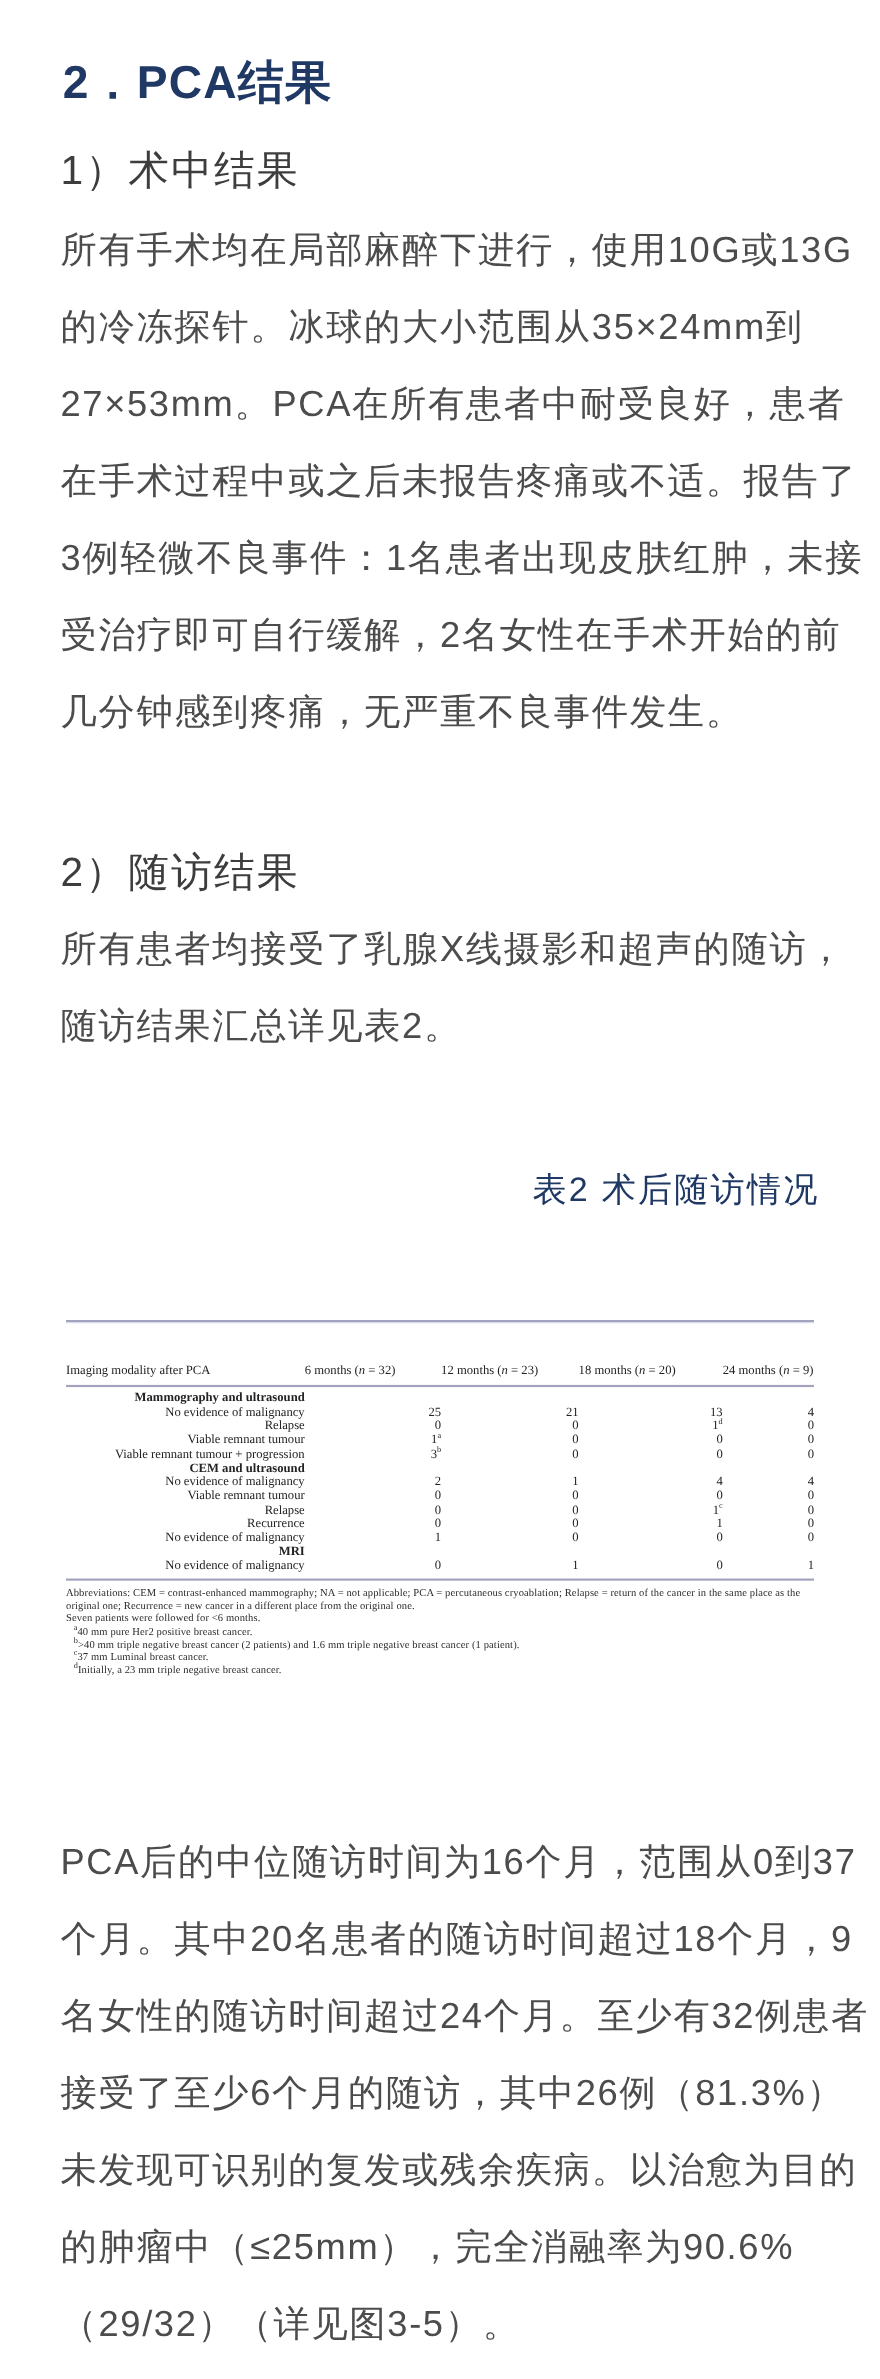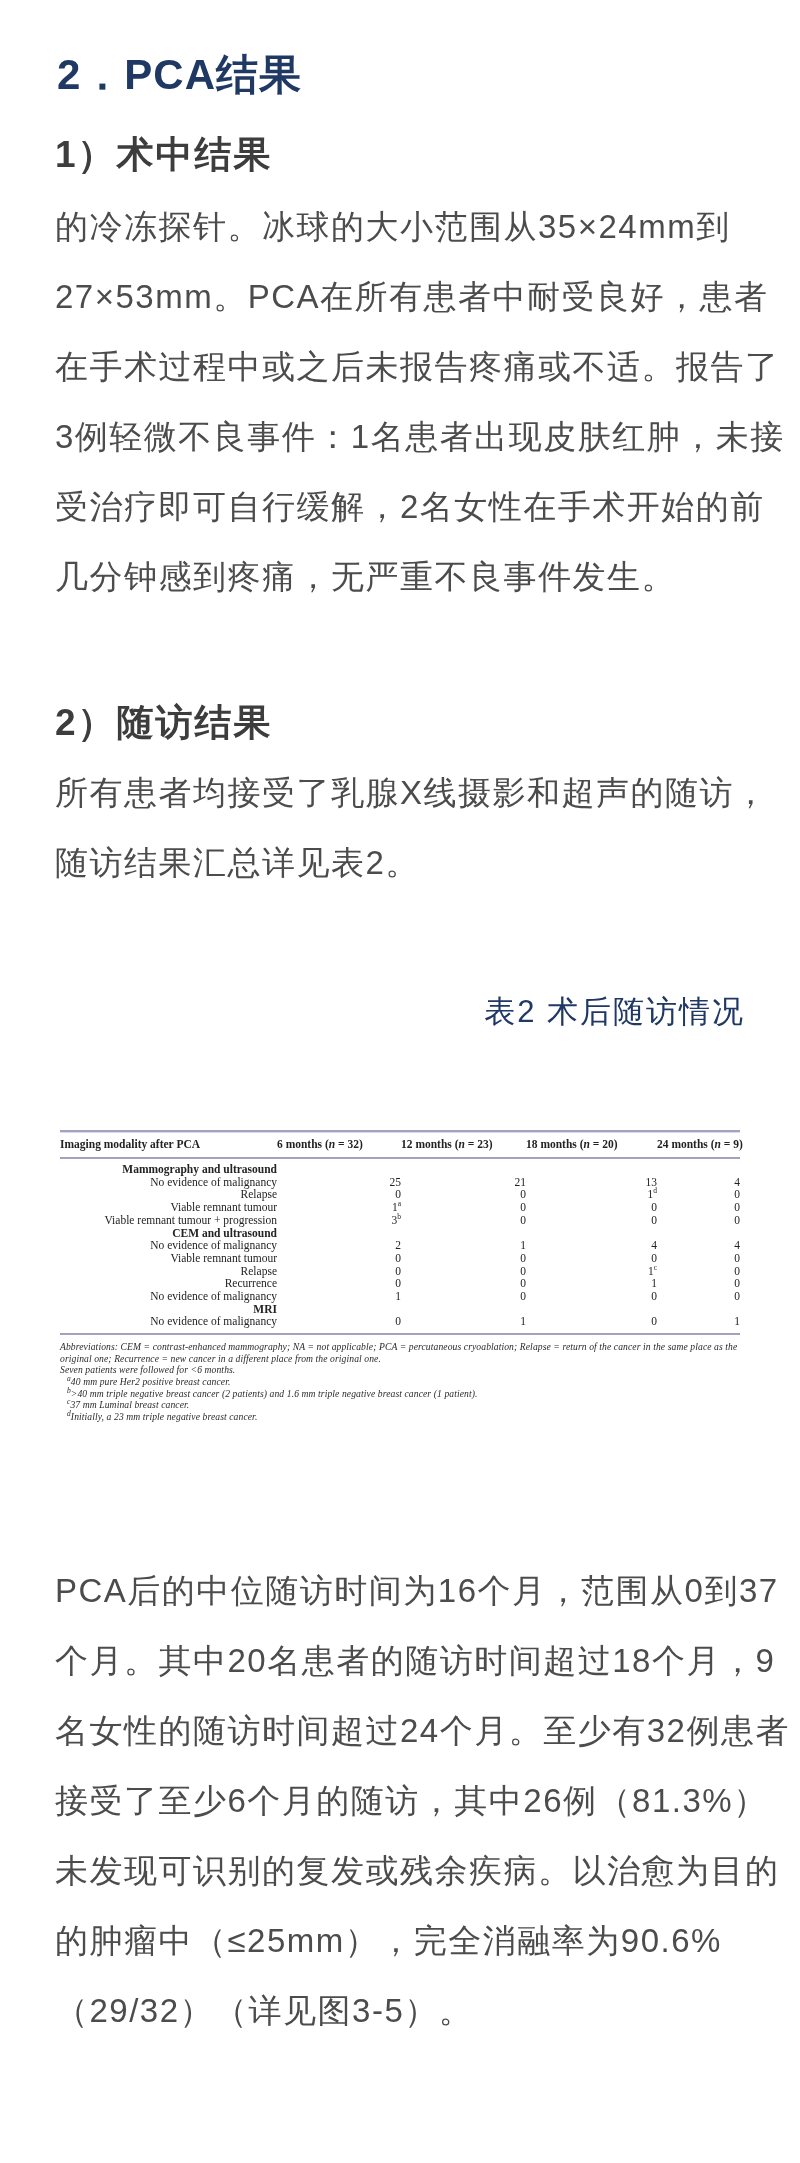--- a/index.html
+++ b/index.html
@@ -17,21 +17,21 @@
     margin:52px 0 0 2px;
     font-size:42px;
     line-height:46px;
     font-weight:bold;
     color:#1f3864;
     letter-spacing:1px;
   }
   .sub-heading{
     font-size:37px;
     line-height:42px;
-    font-weight:bold;
+    font-weight:normal;
     color:#3d3d3d;
     letter-spacing:2px;
   }
   .sub-heading.h1x{margin-top:36px;}
   .sub-heading.h2x{margin-top:90px;}
 
   .para{color:#4c4c4c;font-size:33px;letter-spacing:1.5px;}
   .para .tline{
     height:70px;
     line-height:70px;
@@ -57,54 +57,55 @@
     width:680px;
     font-family:"Liberation Serif", serif;
     color:#232323;
     filter:blur(0.22px);
   }
   .rule-top{height:0;border-top:2px solid #a3a3bf;border-bottom:1px solid #d9d9e8;}
   .rule-mid{height:0;border-top:2px solid #a3a3bf;}
   .rule-bot{height:0;border-top:2px solid #a3a3bf;}
   .jrow{display:flex;align-items:baseline;}
   .jhead{padding:5px 0 6px 0;}
-  .jhead .tcell{font-weight:bold;font-size:11.5px;line-height:13px;}
+  .jhead .tcell{font-weight:normal;font-size:11.5px;line-height:13px;margin-top:32px;}
   .jbody{padding:4px 0 5px 0;text-align:right;}
   .trow{display:flex;}
   .trow .tcell{font-size:11.5px;line-height:12.7px;}
   .trow.sec .tcell{font-weight:bold;}
   .tcell{white-space:nowrap;overflow:visible;}
   .c0{width:217px;}
   .c1{width:124px;}
   .c2{width:125px;}
   .c3{width:131px;}
   .c4{width:83px;}
   sup{font-size:7.5px;line-height:0;vertical-align:super;}
 
   .footnotes{
     margin-top:6px;
     font-size:9.6px;
     line-height:11.6px;
     color:#2a2a2a;
     letter-spacing:0.1px;
   }
-  .fnline{white-space:normal;font-style:italic;}
+  .fnline{white-space:normal;}
   .fnline.ind{padding-left:7px;}
 </style>
 </head>
 <body>
 
 <div class="page">
   <div class="content">
 
     <div class="doc-title">2．PCA结果</div>
 
     <div class="sub-heading h1x">1）术中结果</div>
 
     <div class="para para1">
+        <div class="tline">所有手术均在局部麻醉下进行，使用10G或13G</div>
         <div class="tline">的冷冻探针。冰球的大小范围从35×24mm到</div>
         <div class="tline">27×53mm。PCA在所有患者中耐受良好，患者</div>
         <div class="tline">在手术过程中或之后未报告疼痛或不适。报告了</div>
         <div class="tline">3例轻微不良事件：1名患者出现皮肤红肿，未接</div>
         <div class="tline">受治疗即可自行缓解，2名女性在手术开始的前</div>
         <div class="tline">几分钟感到疼痛，无严重不良事件发生。</div>
       </div>
 
     <div class="sub-heading h2x">2）随访结果</div>
 

